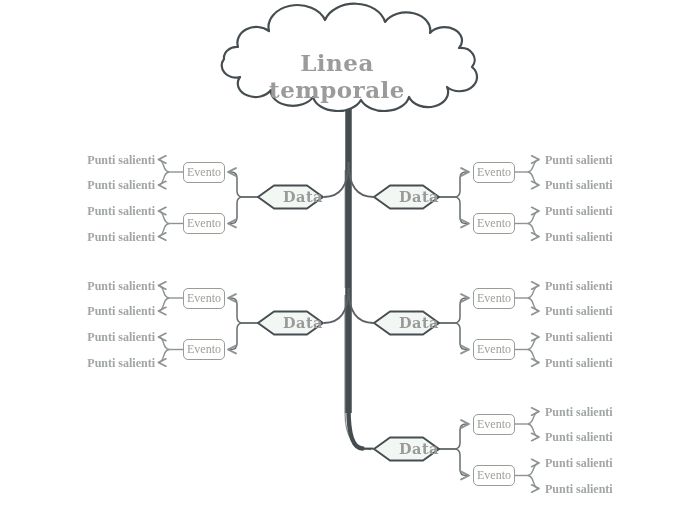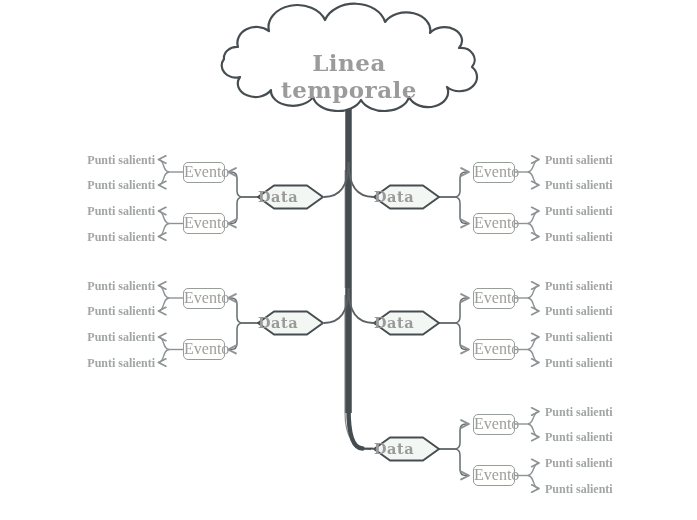--- a/index.html
+++ b/index.html
@@ -2,25 +2,25 @@
 <html><head>
 <meta charset="utf-8">
 <style>
   html,body{margin:0;padding:0;background:#ffffff;}
   #canvas{position:relative;width:697px;height:520px;background:#ffffff;overflow:hidden;
           font-family:"Liberation Serif",serif;}
   #connector-layer{position:absolute;left:0;top:0;}
   .abs{position:absolute;box-sizing:border-box;}
   .root-title{width:210px;text-align:center;font-family:"DejaVu Serif",serif;font-weight:700;
               font-size:23px;color:#9b9b9b;letter-spacing:.5px;cursor:default;}
-  .data-node{width:65px;height:24px;text-align:left;line-height:24px;
+  .data-node{width:65px;height:24px;text-align:right;line-height:24px;
              font-family:"DejaVu Serif",serif;font-weight:700;font-size:14.5px;color:#9a9a9a;
              letter-spacing:.5px;cursor:default;}
   .event-node{width:42px;height:21px;border:1.4px solid #979c9c;border-radius:5px;background:#fffffe;
-              text-align:center;line-height:18px;font-size:16px;color:#9e9e9e;cursor:default;}
+              text-align:center;line-height:18px;font-size:12px;color:#9e9e9e;cursor:default;}
   .leaf{width:70px;height:16px;line-height:16px;font-size:12px;color:#a2a5a5;cursor:default;font-weight:bold;}
   .leaf.l{text-align:right;}
   .leaf.r{text-align:left;}
 </style>
 </head>
 <body>
 
 <div id="canvas">
 
 <svg id="connector-layer" width="697" height="520" viewBox="0 0 697 520">
@@ -95,21 +95,21 @@
 
   <g fill="#f3f7f4" stroke="#464d50" stroke-width="2" stroke-linejoin="round">
     <path d="M258,197 L274,185.5 L307,185.5 L323,197 L307,208.5 L274,208.5 Z"></path>
     <path d="M374,197 L390,185.5 L423,185.5 L439,197 L423,208.5 L390,208.5 Z"></path>
     <path d="M258,323 L274,311.5 L307,311.5 L323,323 L307,334.5 L274,334.5 Z"></path>
     <path d="M374,323 L390,311.5 L423,311.5 L439,323 L423,334.5 L390,334.5 Z"></path>
     <path d="M374,449 L390,437.5 L423,437.5 L439,449 L423,460.5 L390,460.5 Z"></path>
   </g>
 </svg>
 
-<div class="abs root-title" style="left:244px;top:49px;">Linea temporale</div>
+<div class="abs root-title" style="left:232px;top:49px;">Linea temporale</div>
 
 <div class="abs data-node" style="left:258px;top:185px;">Data</div>
 <div class="abs data-node" style="left:374px;top:185px;">Data</div>
 <div class="abs data-node" style="left:258px;top:311px;">Data</div>
 <div class="abs data-node" style="left:374px;top:311px;">Data</div>
 <div class="abs data-node" style="left:374px;top:437px;">Data</div>
 
 <div class="abs event-node" style="left:183px;top:161.5px;">Evento</div>
 <div class="abs event-node" style="left:183px;top:213px;">Evento</div>
 <div class="abs event-node" style="left:473px;top:161.5px;">Evento</div>

